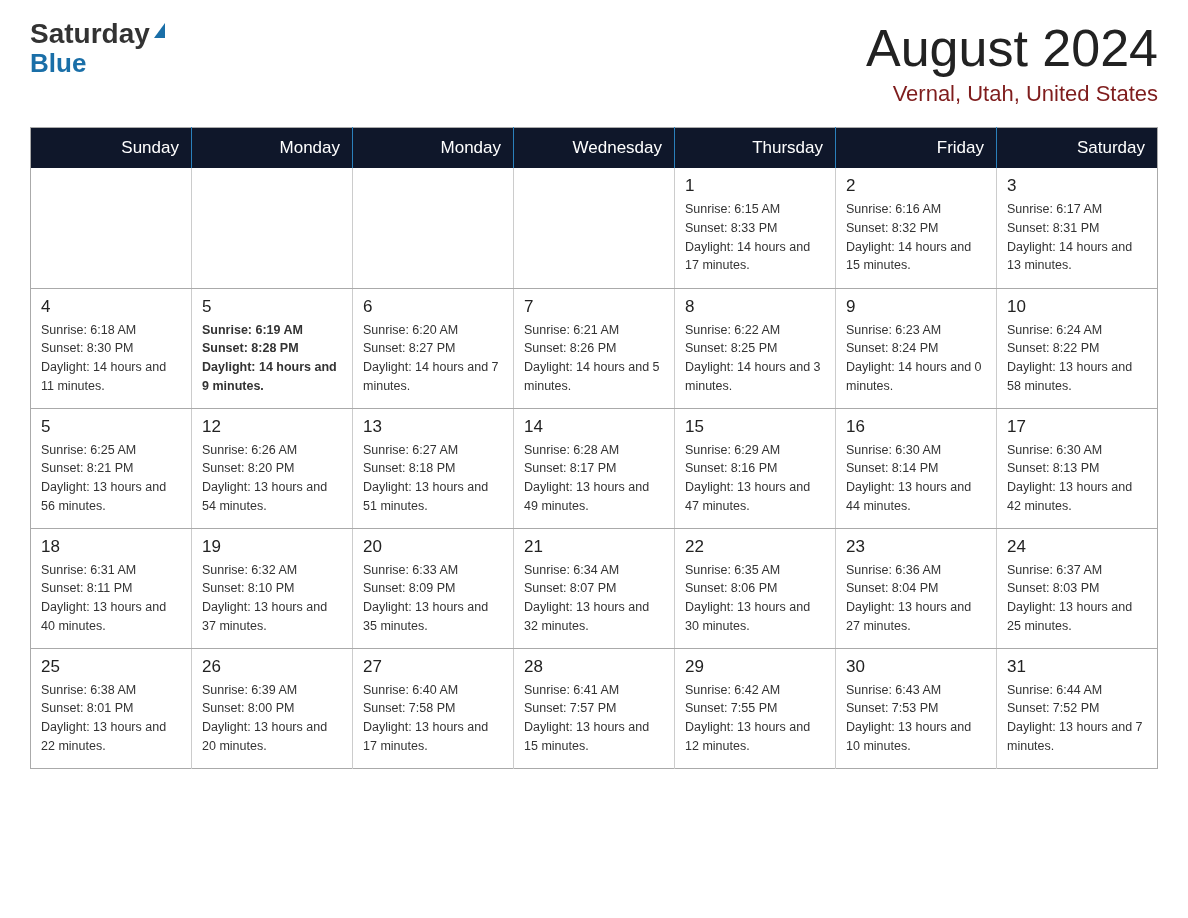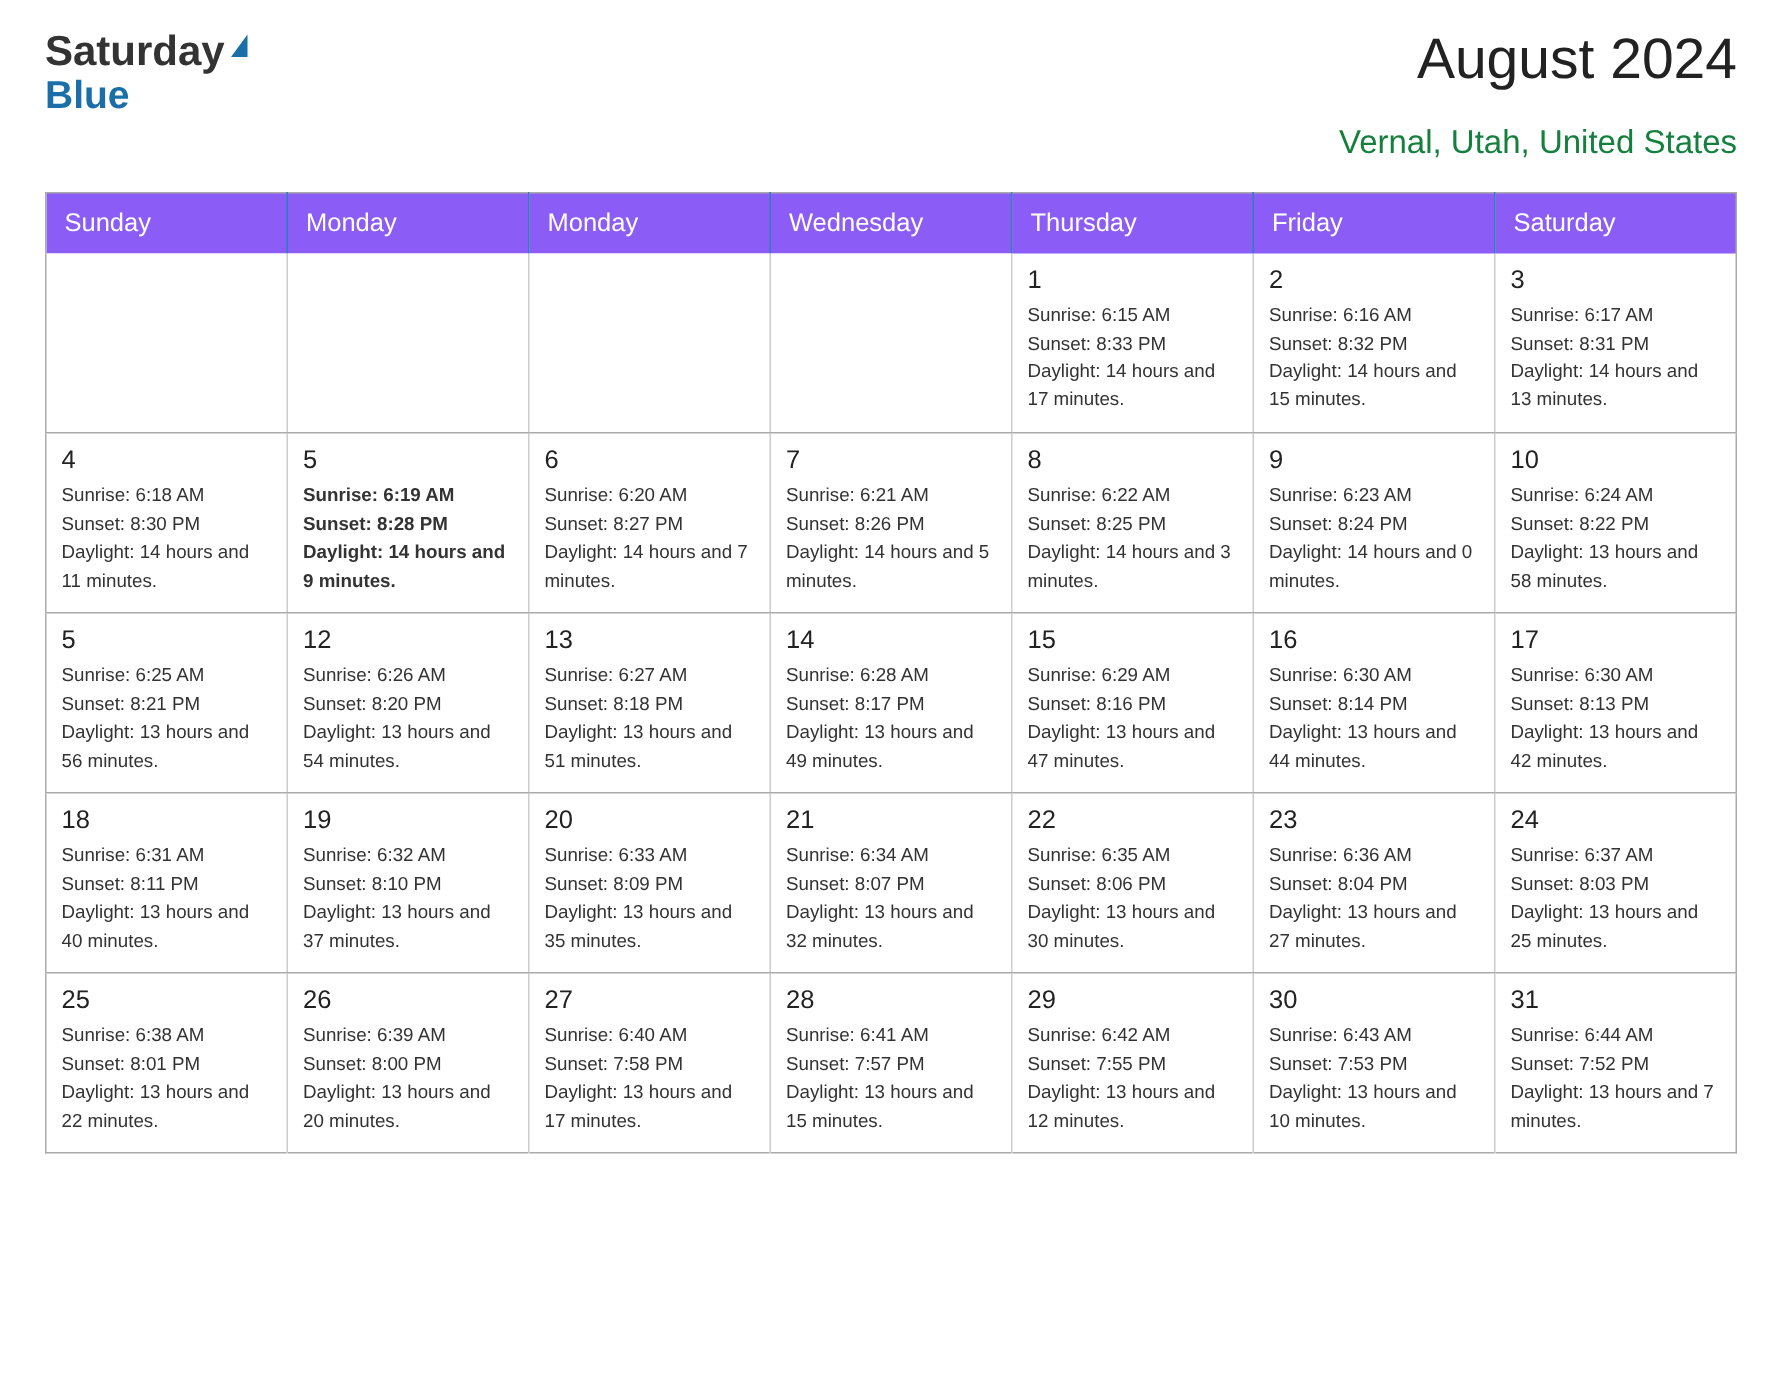--- a/index.html
+++ b/index.html
@@ -31,43 +31,43 @@
       font-size: 26px;
       font-weight: bold;
       color: #1a6fa8;
       line-height: 1;
       margin-top: 2px;
     }
     .title-section {
       text-align: right;
     }
     .calendar-title {
-      font-size: 38px;
+      font-size: 52px;
       font-weight: 300;
       color: #222;
       line-height: 1.1;
     }
     .calendar-subtitle {
       font-size: 22px;
-      color: #15803d;
+      color: #7f1d1d;
       font-weight: normal;
-      margin-top: 20px;
+      margin-top: 4px;
     }
     .calendar-table {
       width: 100%;
       border-collapse: collapse;
       border: 1px solid #aaa;
     }
     .calendar-table th {
-      background-color: #8b5cf6;
+      background-color: #0f172a;
       color: white;
       font-size: 17px;
       font-weight: normal;
       padding: 10px 12px;
-      text-align: left;
+      text-align: right;
       border-right: 1px solid #2a80bb;
     }
     .calendar-table th:last-child {
       border-right: none;
     }
     .calendar-table td {
       vertical-align: top;
       padding: 8px 10px;
       border-right: 1px solid #ccc;
       border-bottom: 1px solid #aaa;

